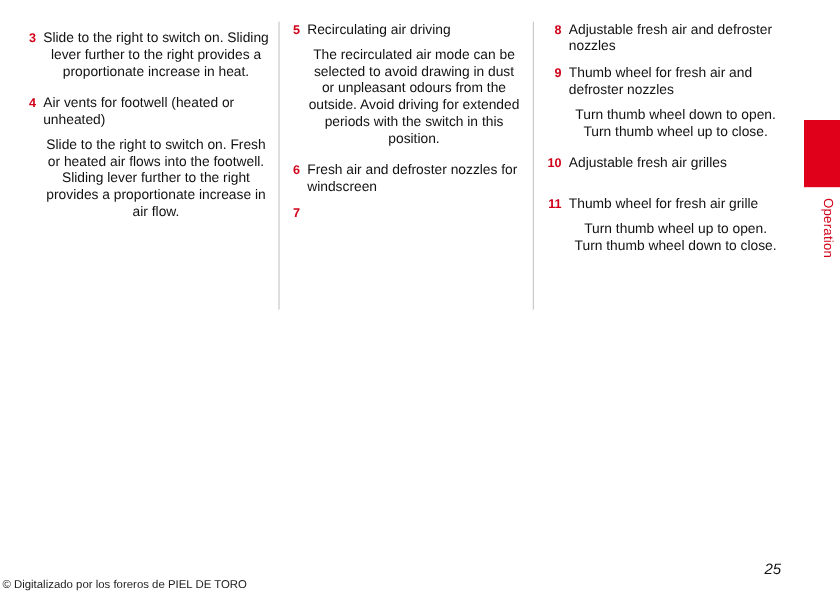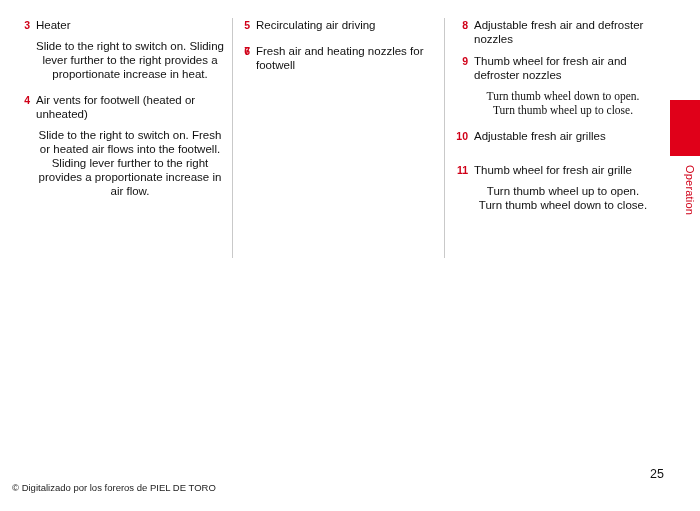--- a/index.html
+++ b/index.html
@@ -99,48 +99,48 @@
     color: #d00018;
     font-size: 11px;
     letter-spacing: 0.2px;
     writing-mode: vertical-rl;
     text-orientation: mixed;
     text-align: left;
   }
 
   .page-number {
     position: absolute;
-    right: 36px;
+    right: 49px;
     bottom: 30px;
     font-size: 12.5px;
     color: #111;
+    font-style: italic;
   }
   .footer-note {
     position: absolute;
-    left: 12px;
+    left: 2px;
     bottom: 18px;
     font-size: 9.5px;
     color: #222;
   }
 </style>
 </head>
 <body>
 
 <div class="page">
 
   <div class="divider-v divider-1"></div>
   <div class="divider-v divider-2"></div>
 
   <div class="columns">
 
     <div class="col col-1">
 
       <div class="entry">
         <div class="num">3</div>
-        <div class="head">Heater</div>
         <div class="body">
           <p>Slide to the right to switch on. Sliding lever further to the right provides a proportionate increase in heat.</p>
         </div>
       </div>
 
       <div class="entry" style="margin-top:12px;">
         <div class="num">4</div>
         <div class="head">Air vents for footwell (heated or unheated)</div>
         <div class="body">
           <p>Slide to the right to switch on. Fresh or heated air flows into the footwell. Sliding lever further to the right provides a proportionate increase in air flow.</p>
@@ -148,46 +148,47 @@
       </div>
 
     </div>
 
     <div class="col col-2">
 
       <div class="entry">
         <div class="num">5</div>
         <div class="head">Recirculating air driving</div>
         <div class="body">
+          <p>The recirculated air mode can be selected to avoid drawing in dust or unpleasant odours from the outside. Avoid driving for extended periods with the switch in this position.</p>
         </div>
       </div>
 
       <div class="entry" style="margin-top:12px;">
         <div class="num">6</div>
+        <div class="head">Fresh air and defroster nozzles for windscreen</div>
       </div>
 
       <div class="entry" style="margin-top:8px;">
         <div class="num">7</div>
-        <div class="head">Fresh air and heating nozzles for footwell</div>
       </div>
 
     </div>
 
     <div class="col col-3">
 
       <div class="entry">
         <div class="num">8</div>
         <div class="head">Adjustable fresh air and defroster nozzles</div>
       </div>
 
       <div class="entry" style="margin-top:8px;">
         <div class="num">9</div>
         <div class="head">Thumb wheel for fresh air and defroster nozzles</div>
         <div class="body">
-          <p style="white-space:pre-line;font-family:Liberation Serif, serif;">Turn thumb wheel down to open.
+          <p style="white-space:pre-line;">Turn thumb wheel down to open.
 Turn thumb wheel up to close.</p>
         </div>
       </div>
 
       <div class="entry" style="margin-top:12px;">
         <div class="num">10</div>
         <div class="head">Adjustable fresh air grilles</div>
       </div>
 
       <div class="entry" style="margin-top:20px;">

